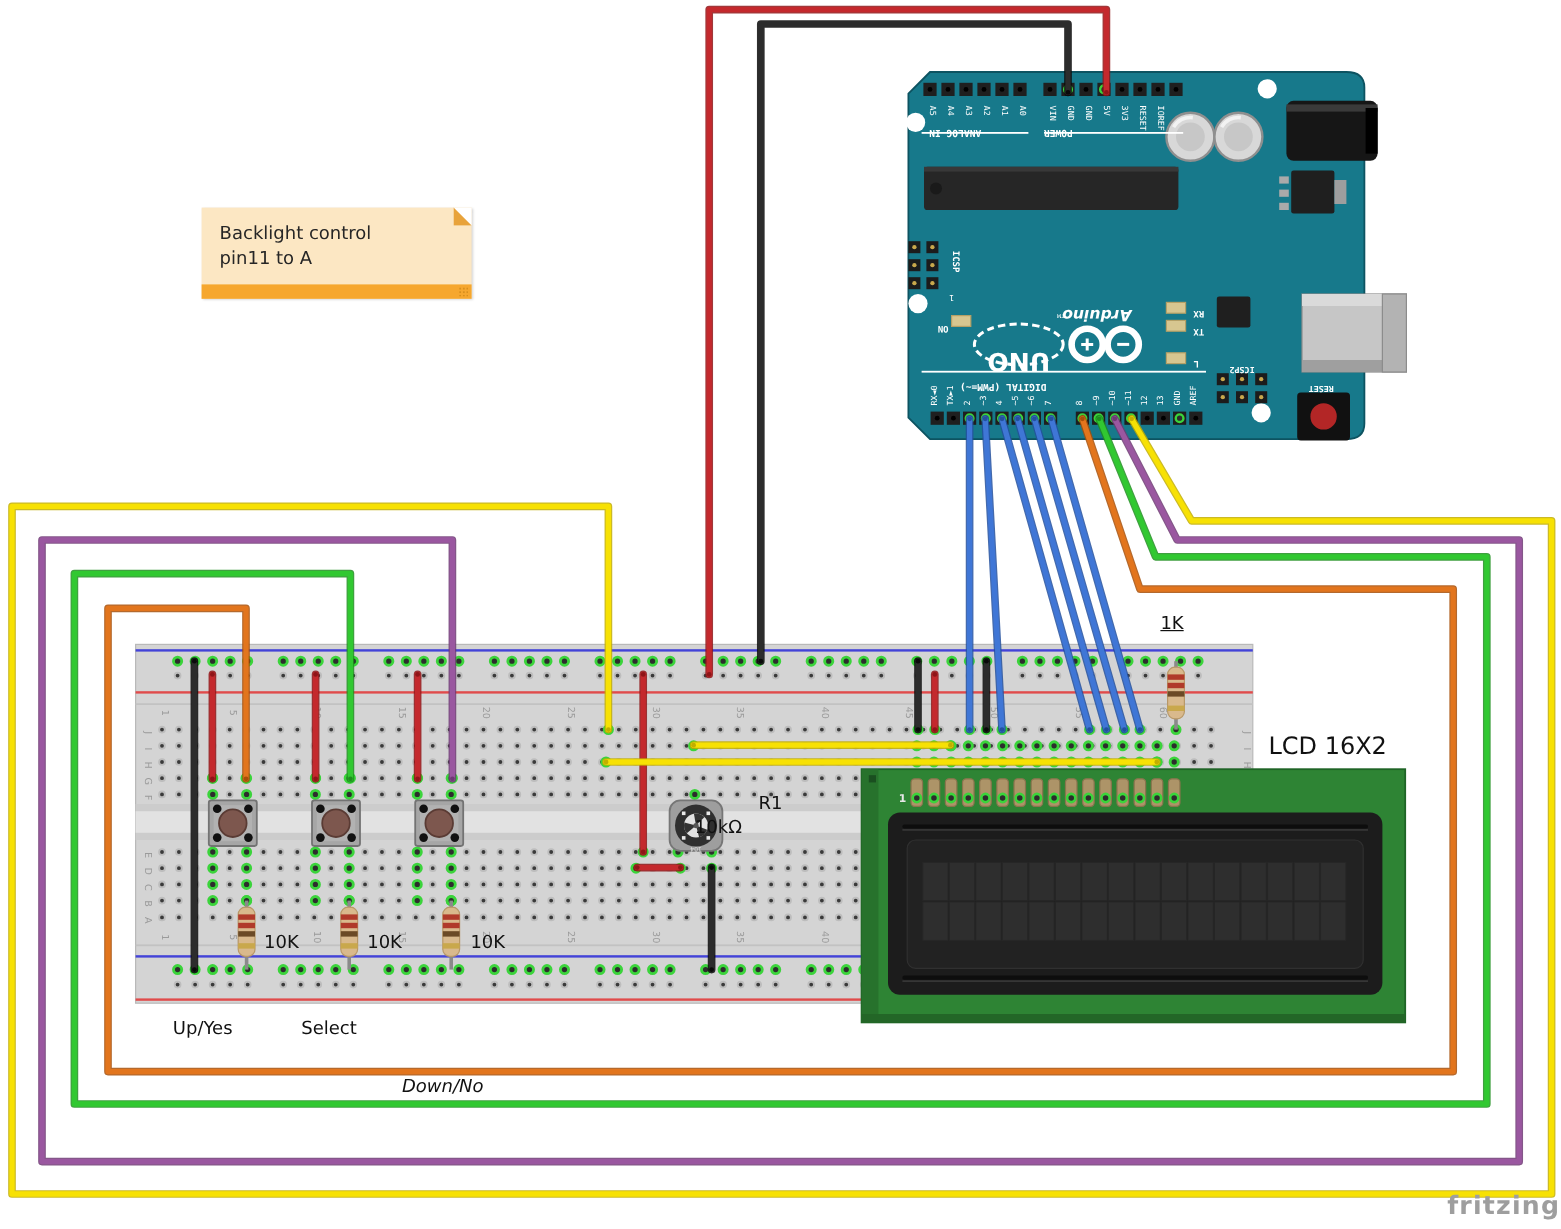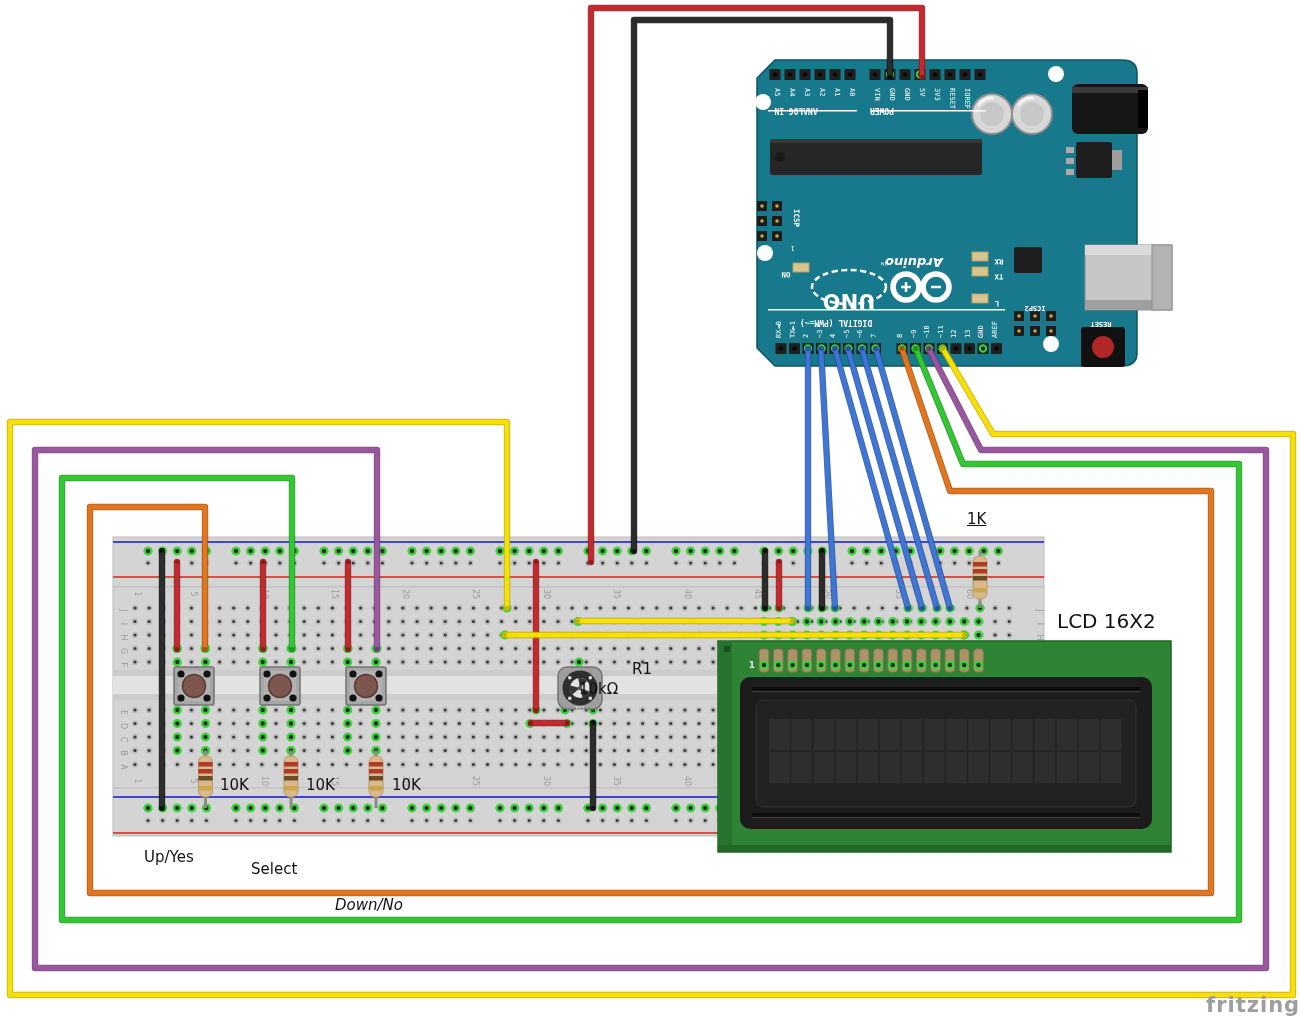--- a/index.html
+++ b/index.html
@@ -1512,25 +1512,34 @@
           <rect x="990" y="751.6" width="21.1" height="32.1" fill="#2e2e2e" stroke="#262626" stroke-width="0.8"></rect>
           <rect x="1012.1" y="751.6" width="21.1" height="32.1" fill="#2e2e2e" stroke="#262626" stroke-width="0.8"></rect>
           <rect x="1034.2" y="751.6" width="21.1" height="32.1" fill="#2e2e2e" stroke="#262626" stroke-width="0.8"></rect>
           <rect x="1056.3" y="751.6" width="21.1" height="32.1" fill="#2e2e2e" stroke="#262626" stroke-width="0.8"></rect>
           <rect x="1078.4" y="751.6" width="21.1" height="32.1" fill="#2e2e2e" stroke="#262626" stroke-width="0.8"></rect>
           <rect x="1100.5" y="751.6" width="21.1" height="32.1" fill="#2e2e2e" stroke="#262626" stroke-width="0.8"></rect>
         </g>
       </g>
     </svg>
 
+  <div class="note">
+    <div class="note-fold"></div>
+    <div class="note-text">
+      <div>Backlight control</div>
+      <div>pin11 to A</div>
+    </div>
+    <div class="note-bar"></div>
+    <div class="note-grip"></div>
+  </div>
 
   <div class="lbl" style="left:967px;top:510px;text-decoration:underline;">1K</div>
   <div class="lbl lbl-lcd" style="left:1057px;top:609px;">LCD 16X2</div>
   <div class="lbl" style="left:632px;top:660px;">R1</div>
   <div class="lbl" style="left:579px;top:680px;">10kΩ</div>
   <div class="lbl" style="left:220px;top:776px;">10K</div>
   <div class="lbl" style="left:306px;top:776px;">10K</div>
   <div class="lbl" style="left:392px;top:776px;">10K</div>
   <div class="lbl" style="left:144px;top:848px;">Up/Yes</div>
-  <div class="lbl" style="left:251px;top:848px;margin-top:12px;">Select</div>
+  <div class="lbl" style="left:251px;top:848px;">Select</div>
   <div class="lbl" style="left:335px;top:896px;font-style:italic;">Down/No</div>
   <div class="watermark">fritzing</div>
 </div>
 
 </body></html>

